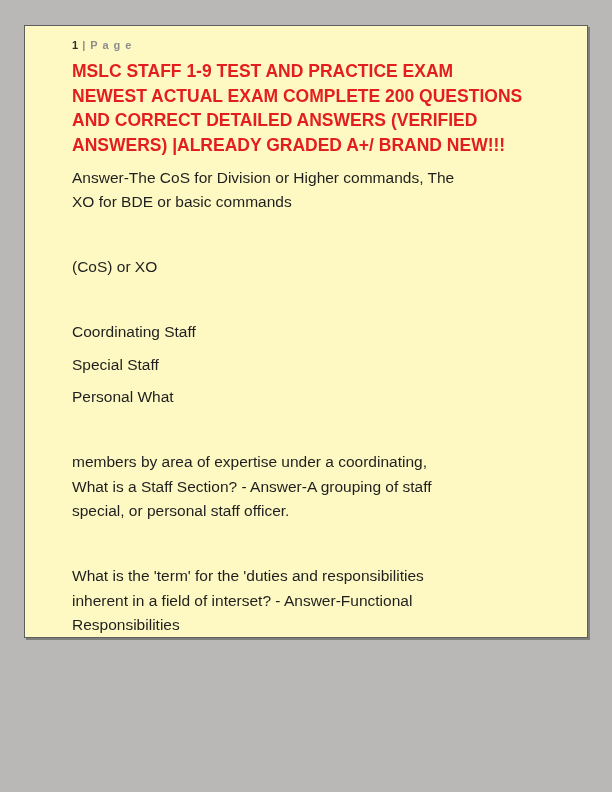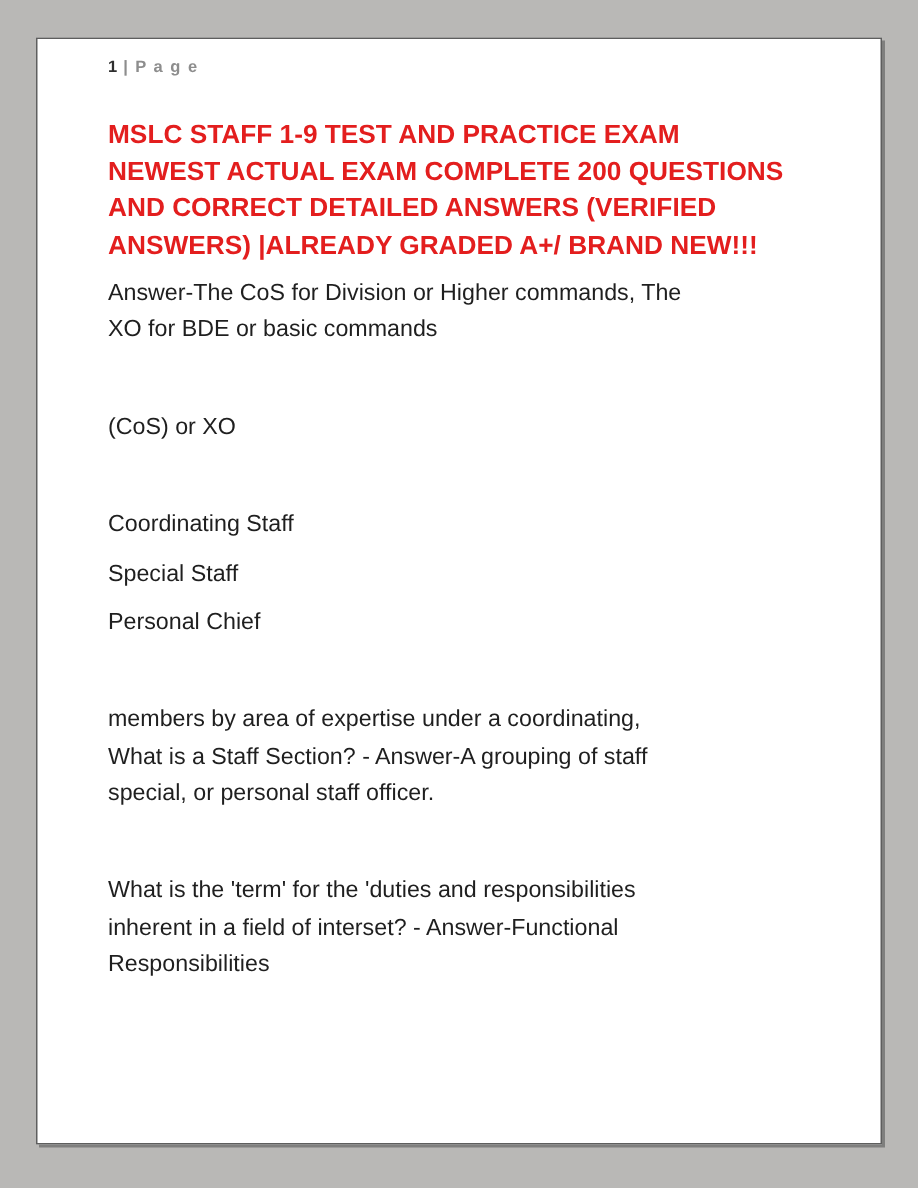--- a/index.html
+++ b/index.html
@@ -13,22 +13,22 @@
     width: 612px;
     height: 792px;
     background: #b9b8b6;
     overflow: hidden;
   }
   .page {
     position: absolute;
     left: 24px;
     top: 25px;
     width: 564px;
-    height: 738px;
-    background: #ffffff;
+    height: 613px;
+    background: #fef9c3;
     border: 1px solid #5e5e5e;
     box-shadow: 2px 2px 0 rgba(80,80,80,0.55);
     box-sizing: border-box;
   }
   .page-inner {
     padding: 12px 44px 0 47px;
   }
   .doc-header {
     font-size: 11px;
     line-height: 14px;
@@ -39,21 +39,21 @@
   .doc-header .page-num {
     color: #2e2e2e;
     letter-spacing: 0;
     margin-right: 4px;
   }
   .doc-header .divider {
     color: #8d8d8d;
     margin-right: 4px;
   }
   .doc-title {
-    margin-top: 25px;
+    margin-top: 7px;
     margin-bottom: 8px;
     font-size: 17.5px;
     font-weight: bold;
     line-height: 24.7px;
     color: #e31e1e;
   }
   .doc-body {
     margin-top: 0;
   }
   .para {
@@ -103,21 +103,21 @@
           <div class="para">
             <div class="line"></div>
           </div>
           <div class="para">
             <div class="line">Coordinating Staff</div>
           </div>
           <div class="para">
             <div class="line">Special Staff</div>
           </div>
           <div class="para">
-            <div class="line">Personal Chief</div>
+            <div class="line">Personal What</div>
           </div>
           <div class="para">
             <div class="line"></div>
           </div>
           <div class="para">
             <div class="line">members by area of expertise under a coordinating,</div>
             <div class="line">What is a Staff Section? - Answer-A grouping of staff</div>
             <div class="line">special, or personal staff officer.</div>
           </div>
           <div class="para">

